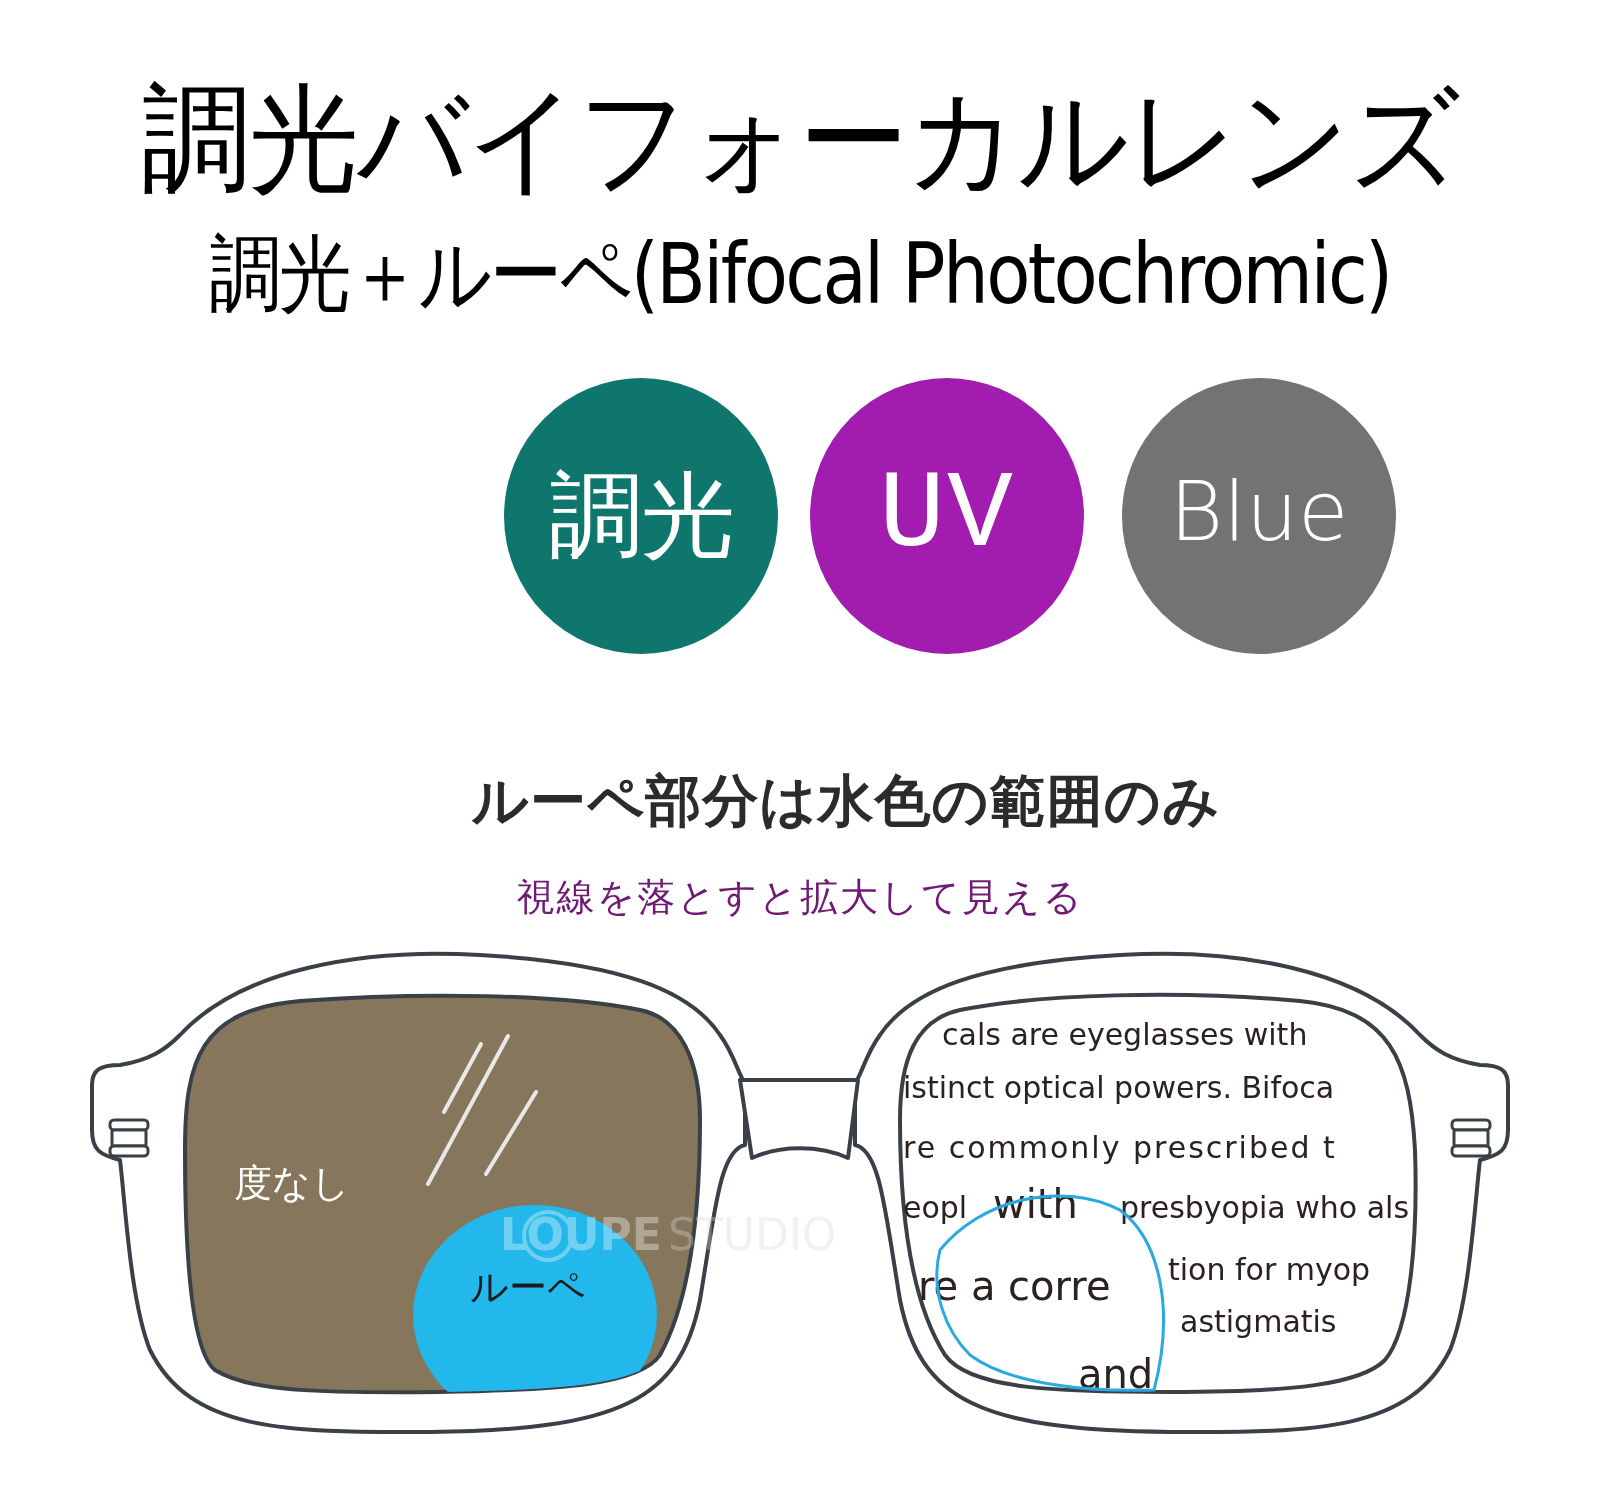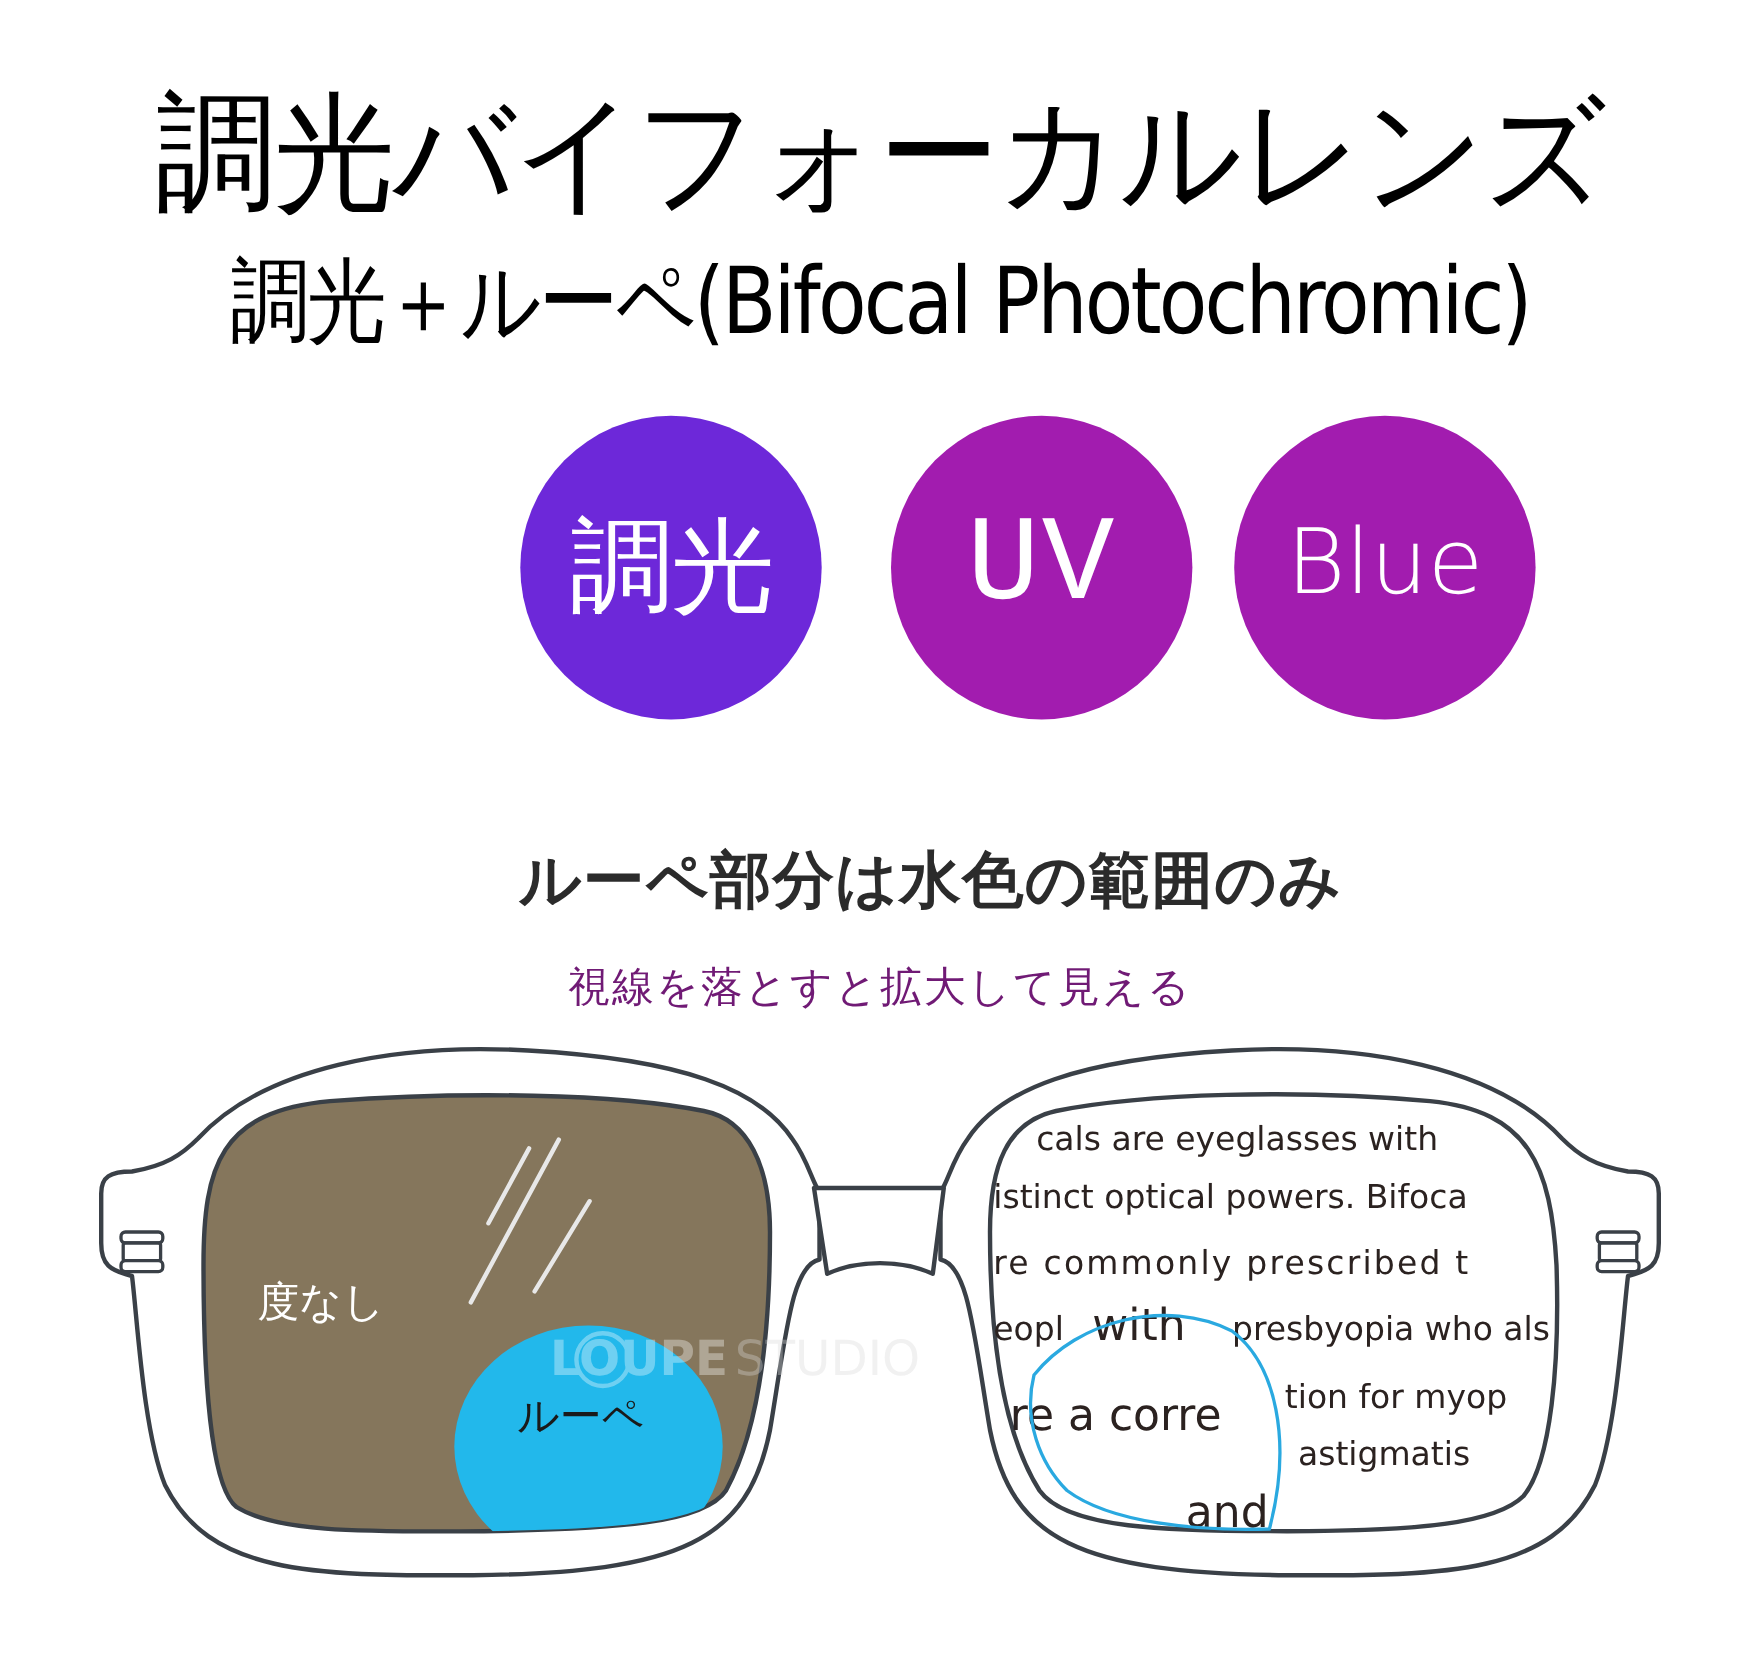--- a/index.html
+++ b/index.html
@@ -27,27 +27,27 @@
   .lenstext { font-family: "DejaVu Sans", "Liberation Sans", sans-serif; fill: #2b2220; }
   .lbl-svg { font-family: "DejaVu Sans", "Liberation Sans", sans-serif; }
 </style>
 </head>
 <body>
 
 <div class="title1">調光バイフォーカルレンズ</div>
 <div class="title2">調光＋ルーペ(Bifocal Photochromic)</div>
 
 <div class="badges">
-  <div class="badge" style="left:473px;background:#6d28d9;">
+  <div class="badge" style="left:504px;background:#0f766e;">
     <span class="lbl ja">調光</span>
   </div>
   <div class="badge" style="left:810px;background:#a21caf;font-family:Liberation Mono, monospace;">
     <span class="lbl uv">UV</span>
   </div>
-  <div class="badge" style="left:1122px;background:#a21caf;">
+  <div class="badge" style="left:1122px;background:#737373;">
     <span class="lbl bl">
       <span>Blue</span><br>
     </span>
   </div>
 </div>
 
 <div class="subhead">ルーペ部分は水色の範囲のみ</div>
 <div class="subhead2">視線を落とすと拡大して見える</div>
 
 <div class="glasses">

